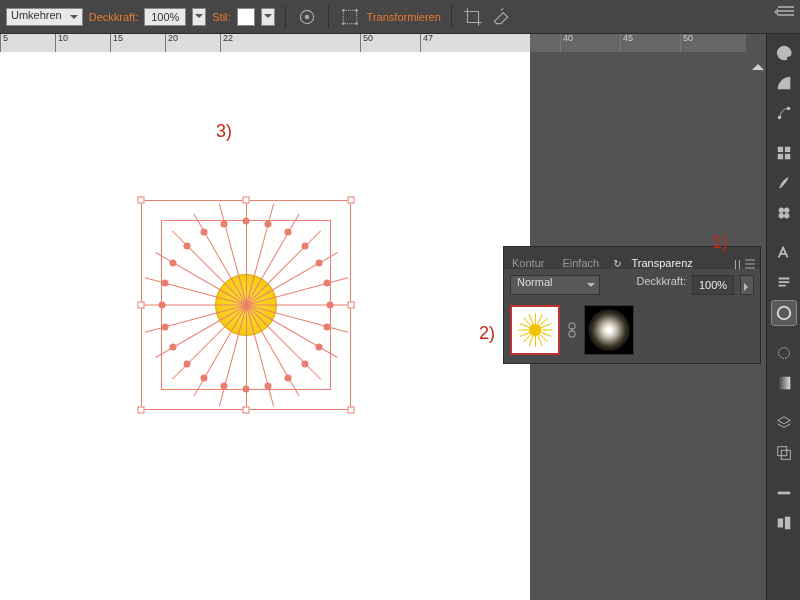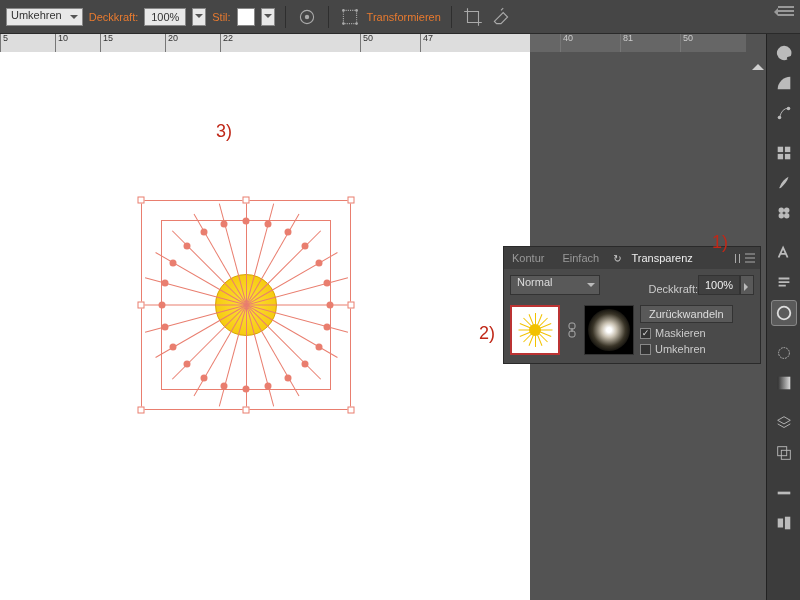--- a/index.html
+++ b/index.html
@@ -32,27 +32,27 @@
 
 
 .rightbar { position: absolute; right: 0; top: 34px; width: 34px; height: 566px; background: #3c3c3c; border-left: 1px solid #222; display: flex; flex-direction: column; align-items: center; padding-top: 6px; gap: 0; }
 .rtool { width: 26px; height: 26px; display: flex; align-items: center; justify-content: center; color: #bbb; cursor: pointer; margin-bottom:4px; }
 .rtool.active { background: #5a5a5a; border:1px solid #888; border-radius:3px; }
 .rtool svg { width: 18px; height: 18px; }
 .tri-up { position:absolute; right:36px; top:58px; width:0;height:0;border:6px solid transparent; border-bottom-color:#d0d0d0; }
 
 
 .panel { position: absolute; left: 503px; top: 246px; width: 258px; background: #4a4a4a; border: 1px solid #2a2a2a; color: #ccc; font-size: 11px; }
-.panel .tabs { display: flex; align-items: center; height: 22px; padding: 0 4px; gap: 10px; background: #3e3e3e; }
+.panel .tabs { display: flex; align-items: flex-end; height: 22px; padding: 0 4px; gap: 10px; background: #3e3e3e; }
 .panel .tab { color: #999; cursor: pointer; padding:0 4px; }
 .panel .tab.active { color: #eee; }
 .refresh-ic { font-size:10px; color:#ccc; margin-right:-4px; }
 .panel .tabs .menu { margin-left: auto; display:flex; gap:4px; align-items:center; }
 .panel .tabs .menu span { width: 5px; height: 9px; border-left: 1px solid #aaa; border-right: 1px solid #aaa; }
-.panel .row1 { display: flex; align-items: flex-end; padding: 6px; }
+.panel .row1 { display: flex; align-items: flex-start; padding: 6px; gap: 6px; }
 .p-select { background: #595959; border: 1px solid #333; height: 20px; width: 90px; color: #ddd; font-size: 11px; padding: 0 6px; position: relative; }
 .p-select::after { content: ""; position: absolute; right: 4px; top: 7px; border: 4px solid transparent; border-top-color: #bbb; }
 .p-input { background: #404040; border: 1px solid #333; height: 20px; width: 42px; color: #eee; font-size: 11px; text-align: center; }
 .p-arrow { width: 14px; height: 20px; background: #595959; border: 1px solid #333; position: relative; }
 .p-arrow::after { content: ""; position: absolute; left: 3px; top: 7px; border: 4px solid transparent; border-left-color: #bbb; }
 .panel .row2 { display: flex; align-items: flex-start; padding: 4px 6px 8px 6px; gap: 6px; }
 .thumb { width: 50px; height: 50px; border: 1px solid #333; display: flex; align-items: center; justify-content: center; position: relative; }
 .thumb.sun { background: #fff; }
 .thumb.sun.selected { border: 2px solid #b33; }
 .thumb.mask { background: #000; }
@@ -124,30 +124,30 @@
   <div class="top-right">
       <span></span>
       <span></span>
       <span></span>
     </div>
 </div>
 
 <div class="ruler" style="width:530px;">
   <span class="maj" style="left:0">5</span>
     <span class="maj" style="left:55px">10</span>
-    <span class="maj" style="left:100px">15</span>
+    <span class="maj" style="left:110px">15</span>
     <span class="maj" style="left:165px">20</span>
     <span class="maj" style="left:220px">22</span>
     <span class="maj" style="left:360px">50</span>
     <span class="maj" style="left:420px">47</span>
 </div>
 <div class="grayzone row">
   <div class="ruler dark" style="width:100%;height:18px;position:relative;">
     <span class="maj" style="left:30px;color:#ccc">40</span>
-      <span class="maj" style="left:90px;color:#ccc">81</span>
+      <span class="maj" style="left:90px;color:#ccc">45</span>
       <span class="maj" style="left:150px;color:#ccc">50</span>
   </div>
 </div>
 
 <div class="canvas">
   <div class="bbox">
     <div class="bbox-rect"></div>
     <div class="bbox-inner"></div>
 
     <div class="sun-center"></div>
@@ -355,29 +355,18 @@
     <div class="link-ic">
       <svg width="10" height="16" viewBox="0 0 10 16">
           <rect x="2" y="1" width="6" height="6" rx="2" fill="none" stroke="#aaa"></rect>
           <rect x="2" y="9" width="6" height="6" rx="2" fill="none" stroke="#aaa"></rect>
           <path d="M5 6v4" stroke="#aaa"></path>
         </svg>
     </div>
     <div class="thumb mask">
       <div class="mini-mask"></div>
     </div>
-    <div class="opts">
-      <button class="opt-btn">Zurückwandeln</button>
-      <label class="chk">
-          <span class="box">✓</span>
-          <span>Maskieren</span>
-        </label>
-      <label class="chk">
-          <span class="box"></span>
-          <span>Umkehren</span>
-        </label>
-    </div>
   </div>
 </div>
 
 <div class="ann" style="left:712px; top:232px;">1)</div>
 <div class="ann" style="left:479px; top:323px;">2)</div>
 <div class="ann" style="left:216px; top:121px;">3)</div>
 
 </body></html>

